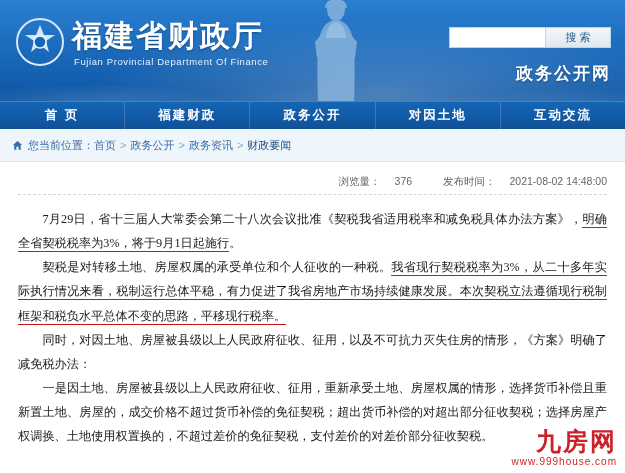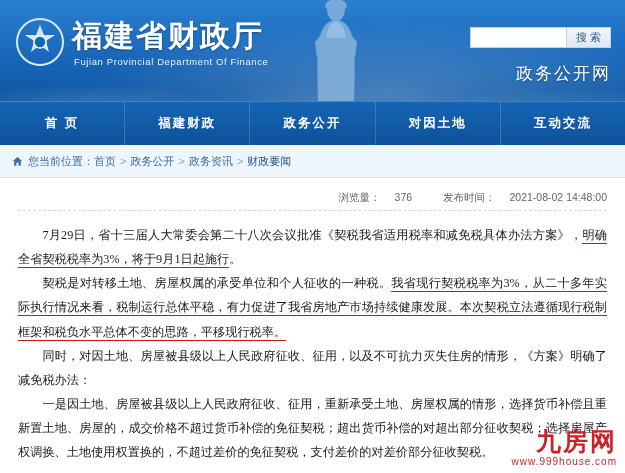--- a/index.html
+++ b/index.html
@@ -67,21 +67,21 @@
     color: #e6f2ff;
     font-size: 9.5px;
     letter-spacing: 0.6px;
     white-space: nowrap;
   }
   .gov-open {
     position: absolute;
     right: 14px; top: 62px;
     color: #ffffff;
     font-size: 17px;
-    font-weight: normal;
+    font-weight: bold;
     letter-spacing: 2px;
     text-shadow: 0 1px 2px rgba(0,0,0,0.3);
     white-space: nowrap;
   }
   .searchbox {
     position: absolute;
     right: 14px; top: 27px;
     display: flex;
     height: 21px;
   }
@@ -89,34 +89,34 @@
     width: 96px; height: 21px;
     border: 1px solid #b9d4ec;
     border-right: none;
     background: #ffffff;
     font-size: 11px;
     padding: 0 4px;
     outline: none;
     color: #333;
   }
   .search-btn {
-    width: 45px; height: 21px;
+    width: 66px; height: 21px;
     background: linear-gradient(180deg,#f4f7fa,#dfe7ef);
     border: 1px solid #b9d4ec;
     color: #2a5b8f;
     font-size: 11px;
     line-height: 19px;
     text-align: center;
     cursor: pointer;
     white-space: nowrap;
   }
 
   
   .nav {
-    height: 44px;
+    height: 28px;
     background: linear-gradient(180deg,#1565b5 0%, #0f5199 100%);
     display: flex;
     align-items: stretch;
     border-top: 1px solid #3a86cd;
   }
   .nav-item {
     flex: 1;
     color: #ffffff;
     font-size: 12.5px;
     font-weight: bold;

